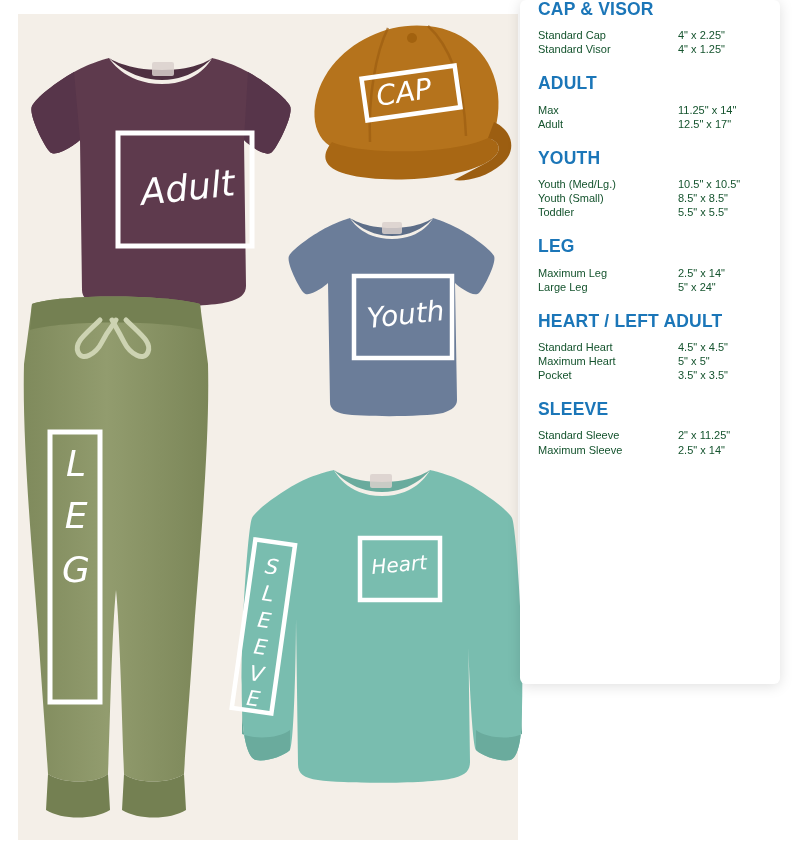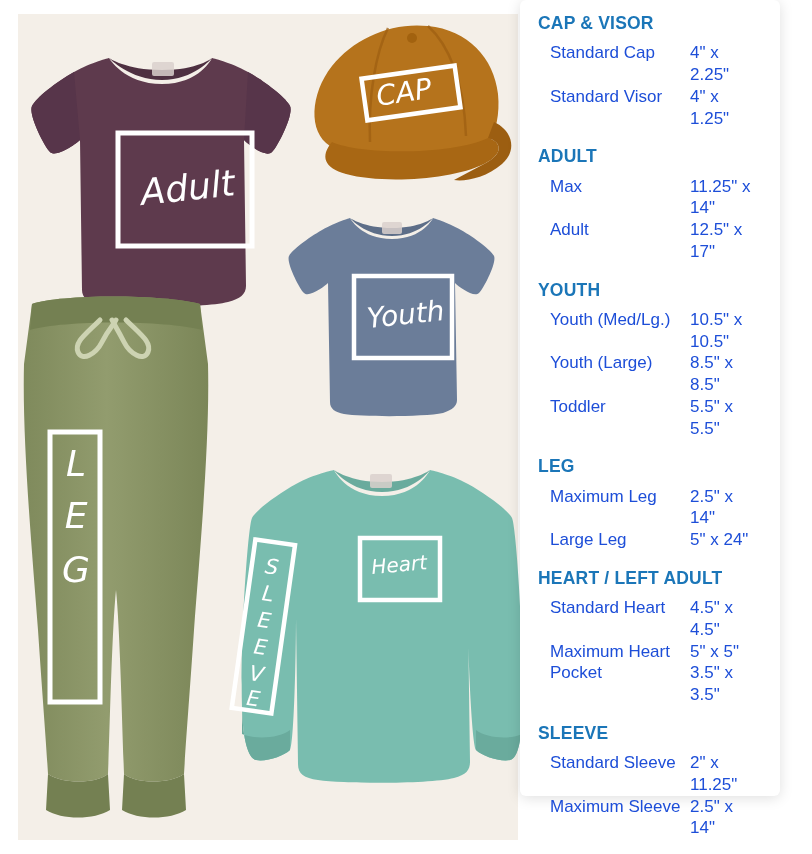--- a/index.html
+++ b/index.html
@@ -35,42 +35,41 @@
     width: 540px;
     height: 854px;
   }
 
   
   .spec-card {
     position: absolute;
     left: 520px;
     top: 0;
     width: 260px;
-    height: 796px;
+    height: 684px;
     background: #ffffff;
     border-radius: 6px;
     box-shadow: 0 2px 14px rgba(0,0,0,0.13);
-    padding: 14px 18px 0 18px;
+    padding: 0 18px 0 18px;
     box-sizing: border-box;
   }
   .spec-group { margin-bottom: 18px; }
   .spec-title {
     color: #1b76b8;
     font-size: 17.5px;
     font-weight: bold;
     letter-spacing: 0.2px;
     margin: 0 0 9px 0;
     line-height: 1.1;
   }
   .spec-row {
     display: flex;
-    font-size: 17px;
-    color: #1d4ed8;
+    font-size: 11px;
+    color: #14532d;
     line-height: 1.28;
-    margin-left: 12px;
   }
   .spec-name { width: 140px; flex: none; }
   .spec-value { flex: 1; }
 
   
   .garment { position: absolute; }
   svg { display: block; overflow: visible; }
 </style>
 </head>
 <body>
@@ -213,21 +212,21 @@
       </div>
     </div>
 
     <div class="spec-group">
       <div class="spec-title">YOUTH</div>
       <div class="spec-row">
         <span class="spec-name">Youth (Med/Lg.)</span>
         <span class="spec-value">10.5" x 10.5"</span>
       </div>
       <div class="spec-row">
-        <span class="spec-name">Youth (Large)</span>
+        <span class="spec-name">Youth (Small)</span>
         <span class="spec-value">8.5" x 8.5"</span>
       </div>
       <div class="spec-row">
         <span class="spec-name">Toddler</span>
         <span class="spec-value">5.5" x 5.5"</span>
       </div>
     </div>
 
     <div class="spec-group">
       <div class="spec-title">LEG</div>

